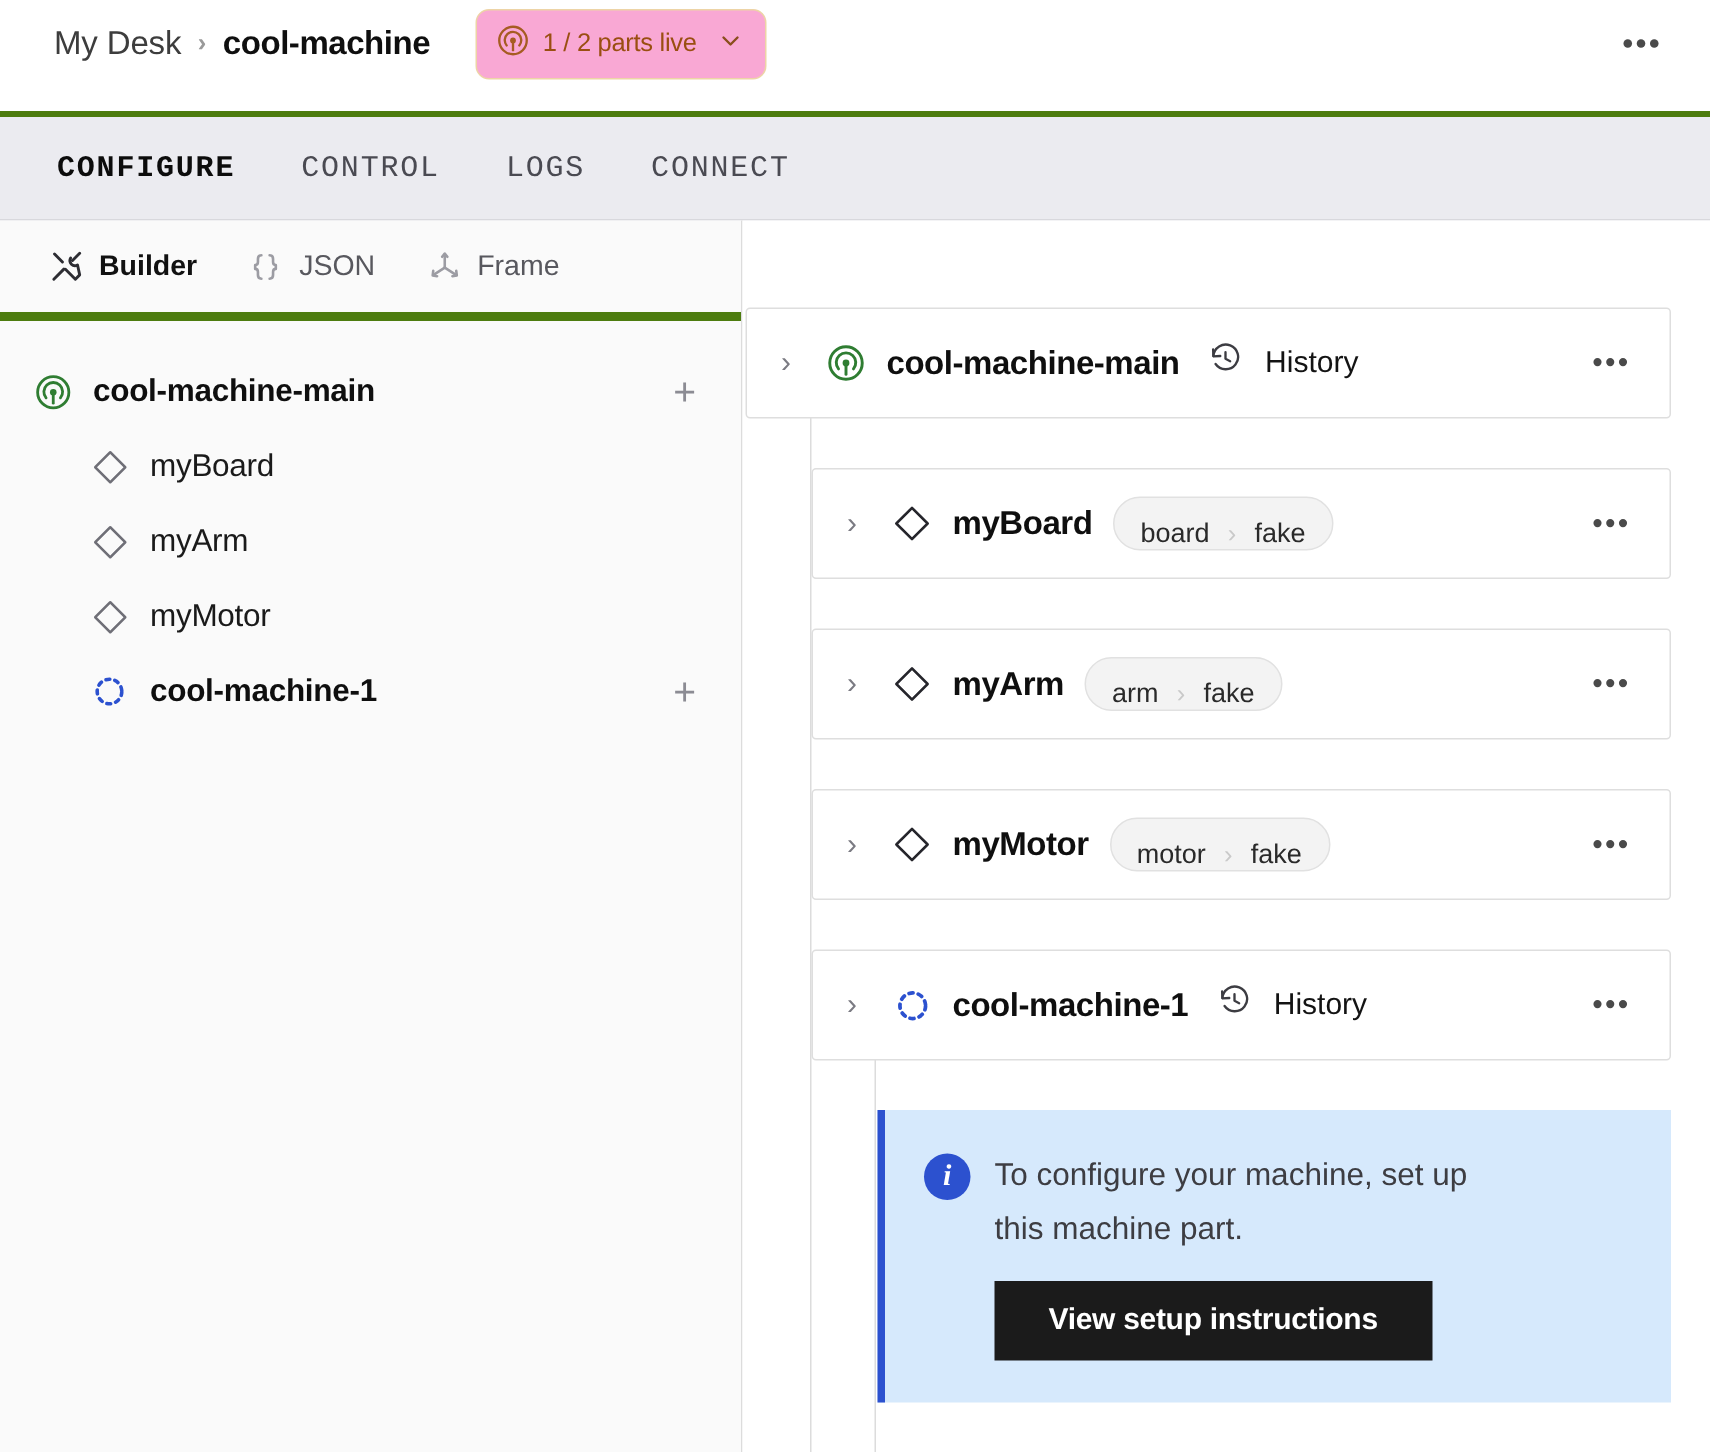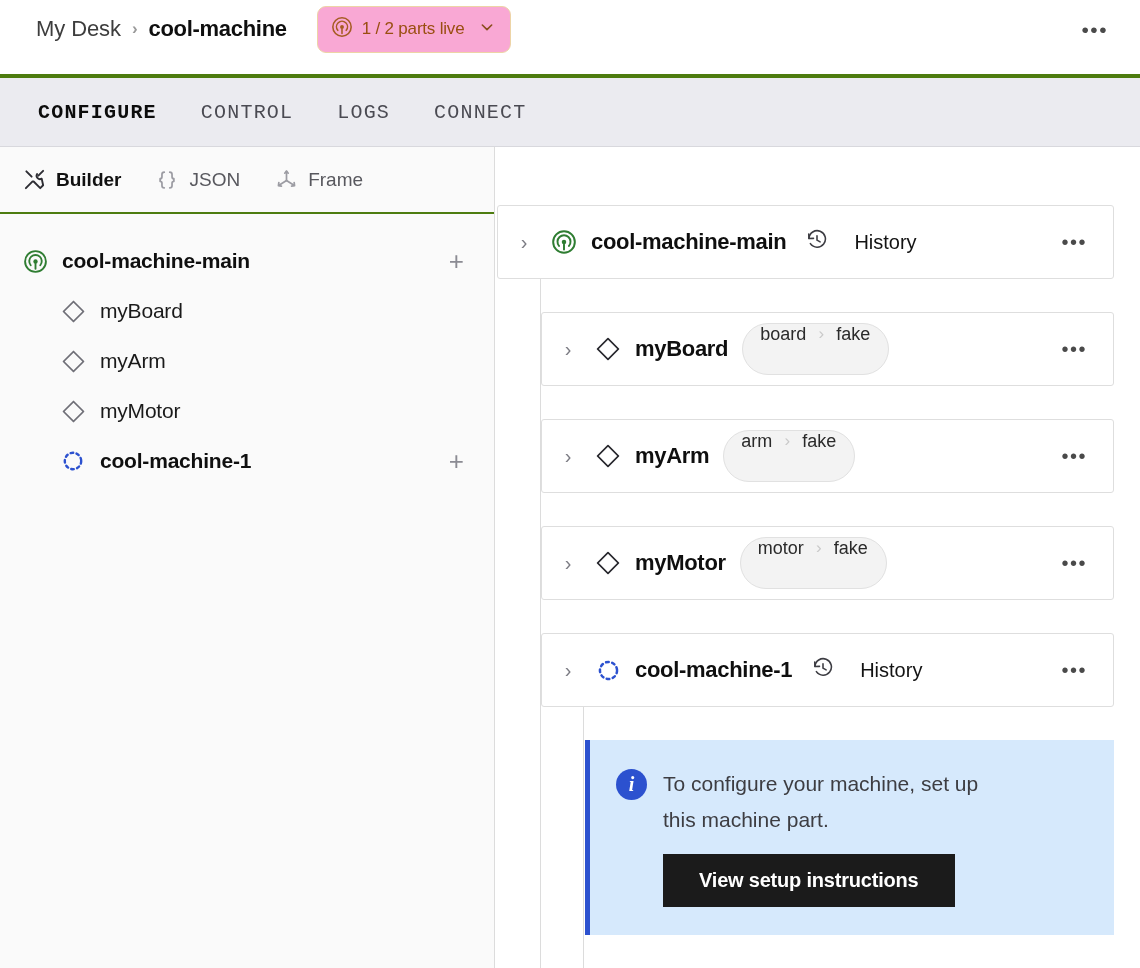--- a/index.html
+++ b/index.html
@@ -90,22 +90,22 @@
   .sidebar {
     width: 495px;
     background: #fafafa;
     border-right: 1px solid #dcdcdc;
     display: flex; flex-direction: column;
   }
   .sidebar-tools {
     height: 67px;
     display: flex; align-items: center;
     gap: 34px;
-    padding-left: 22px;
-    border-bottom: 2px solid #4d7c0f;
+    padding-left: 32px;
+    border-bottom: 6px solid #4d7c0f;
   }
   .tool {
     display: inline-flex; align-items: center; gap: 10px;
     font-size: 19px; color: #58585e; cursor: pointer;
   }
   .tool.active { color: #111; font-weight: 700; }
   .tool .ic { display: inline-flex; width: 24px; height: 24px; align-items: center; justify-content: center; }
 
   .tree { padding: 22px 0 0 0; }
   .tree-row {
@@ -172,45 +172,45 @@
     display: inline-flex; align-items: center; justify-content: center;
     flex: 0 0 auto;
   }
   .card .ctitle {
     font-size: 22px; font-weight: 700; color: #0f0f0f; letter-spacing: -0.3px;
     white-space: nowrap;
   }
 
   .type-pill {
     margin-left: 14px;
-    display: inline-flex; align-items: flex-start;
+    display: inline-flex; align-items: flex-end;
     background: #f3f3f3;
     border: 1px solid #e1e1e1;
     border-radius: 999px;
-    height: 52px;
+    height: 36px;
     overflow: hidden;
     cursor: pointer;
   }
   .type-pill .seg {
     display: inline-flex; align-items: center;
     font-size: 18px; color: #2a2a2a;
     padding: 0 14px;
     white-space: nowrap;
   }
   .type-pill .seg.first { padding-left: 17px; padding-right: 8px; }
   .type-pill .divider {
     width: 14px;
     display: inline-flex; align-items: center; justify-content: center;
     color: #c9c9c9; font-size: 17px;
   }
   .type-pill .seg.last { padding-left: 8px; padding-right: 18px; }
 
   .history-btn {
     margin-left: 20px;
-    display: inline-flex; align-items: center; gap: 26px;
+    display: inline-flex; align-items: center; gap: 15px;
     background: none; border: none; cursor: pointer;
     font-family: inherit; font-size: 20px; color: #131313;
   }
   .card .dots {
     margin-left: auto;
     background: none; border: none; cursor: pointer;
     color: #4a4a4a; font-size: 20px; letter-spacing: 1.5px;
     line-height: 1; padding: 6px 4px;
   }
 

